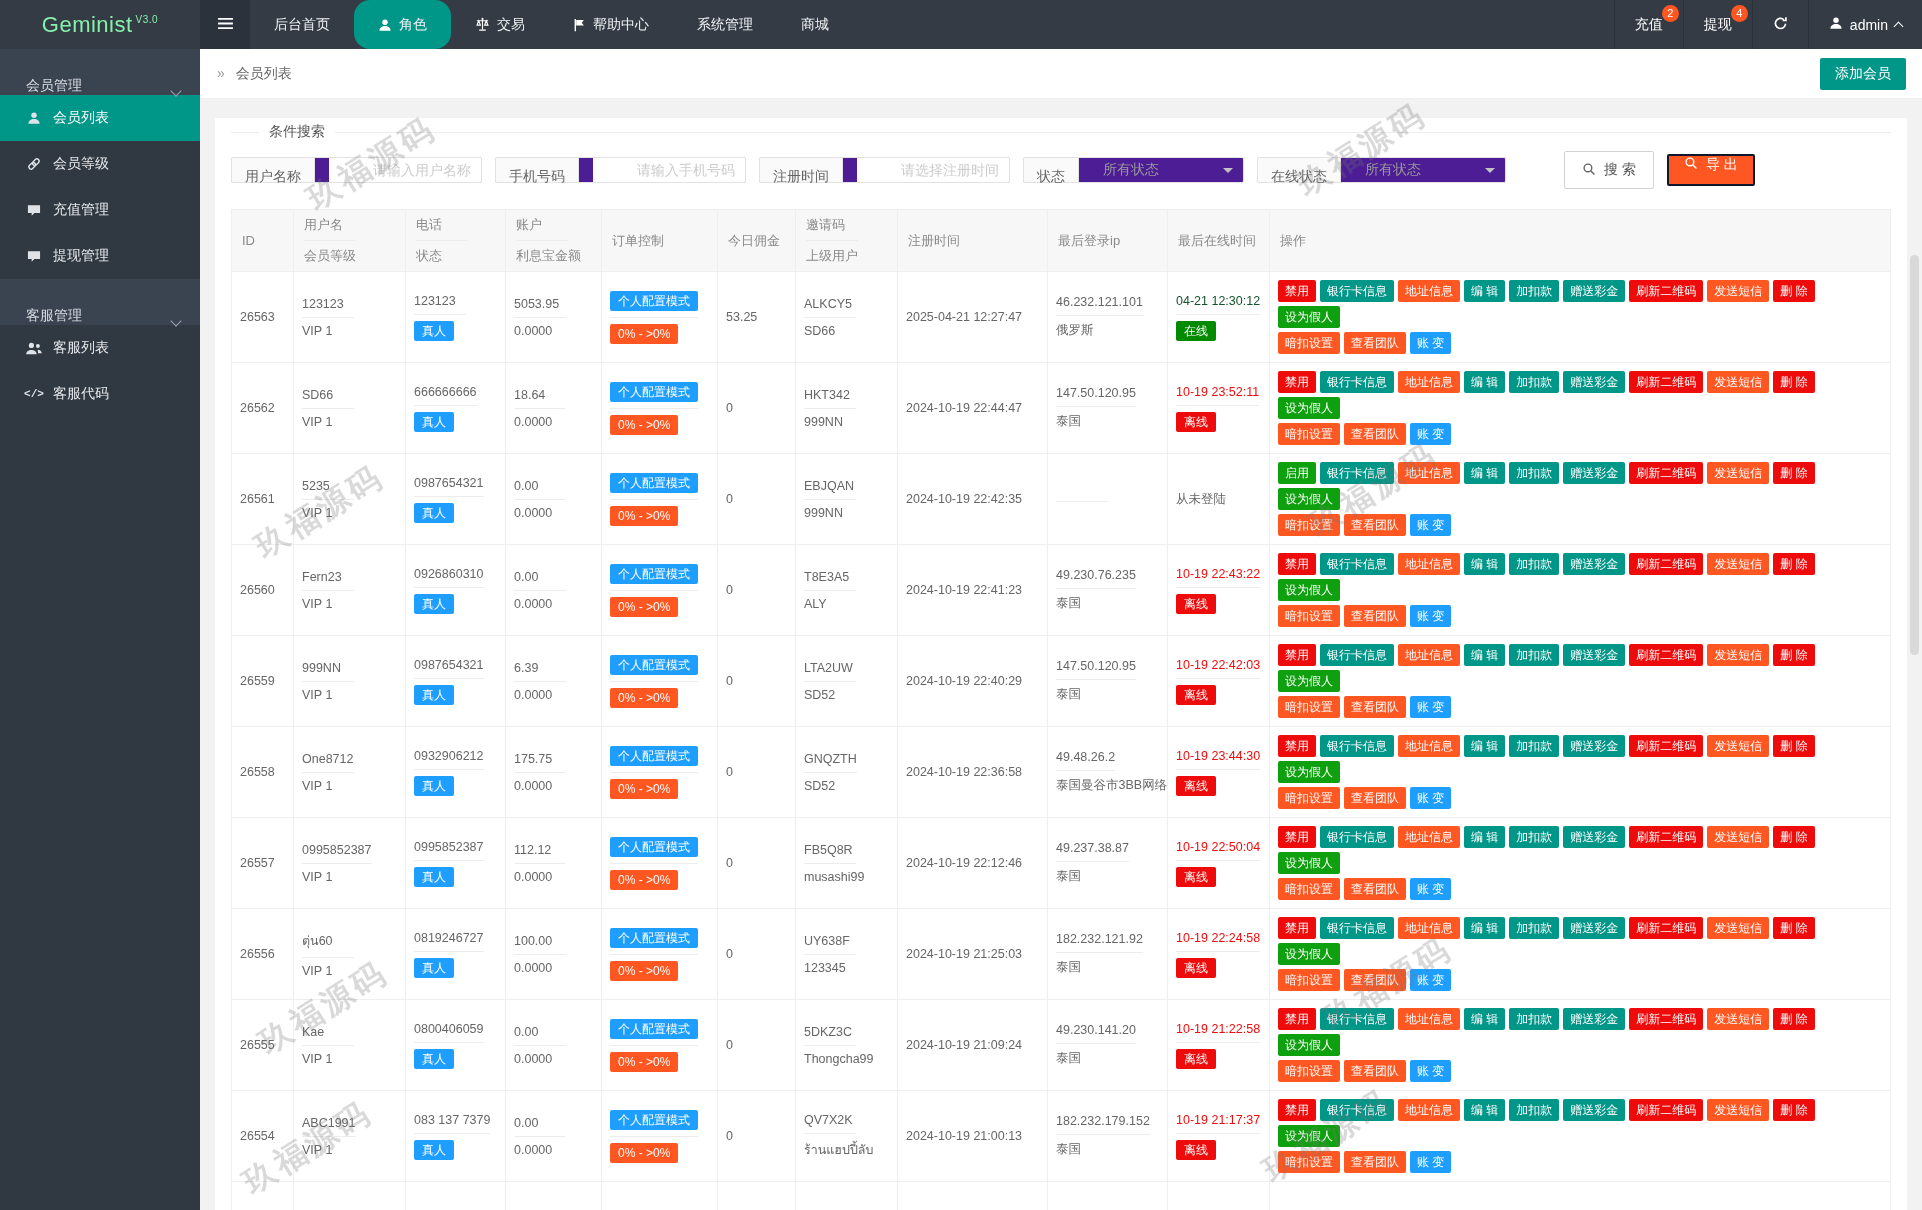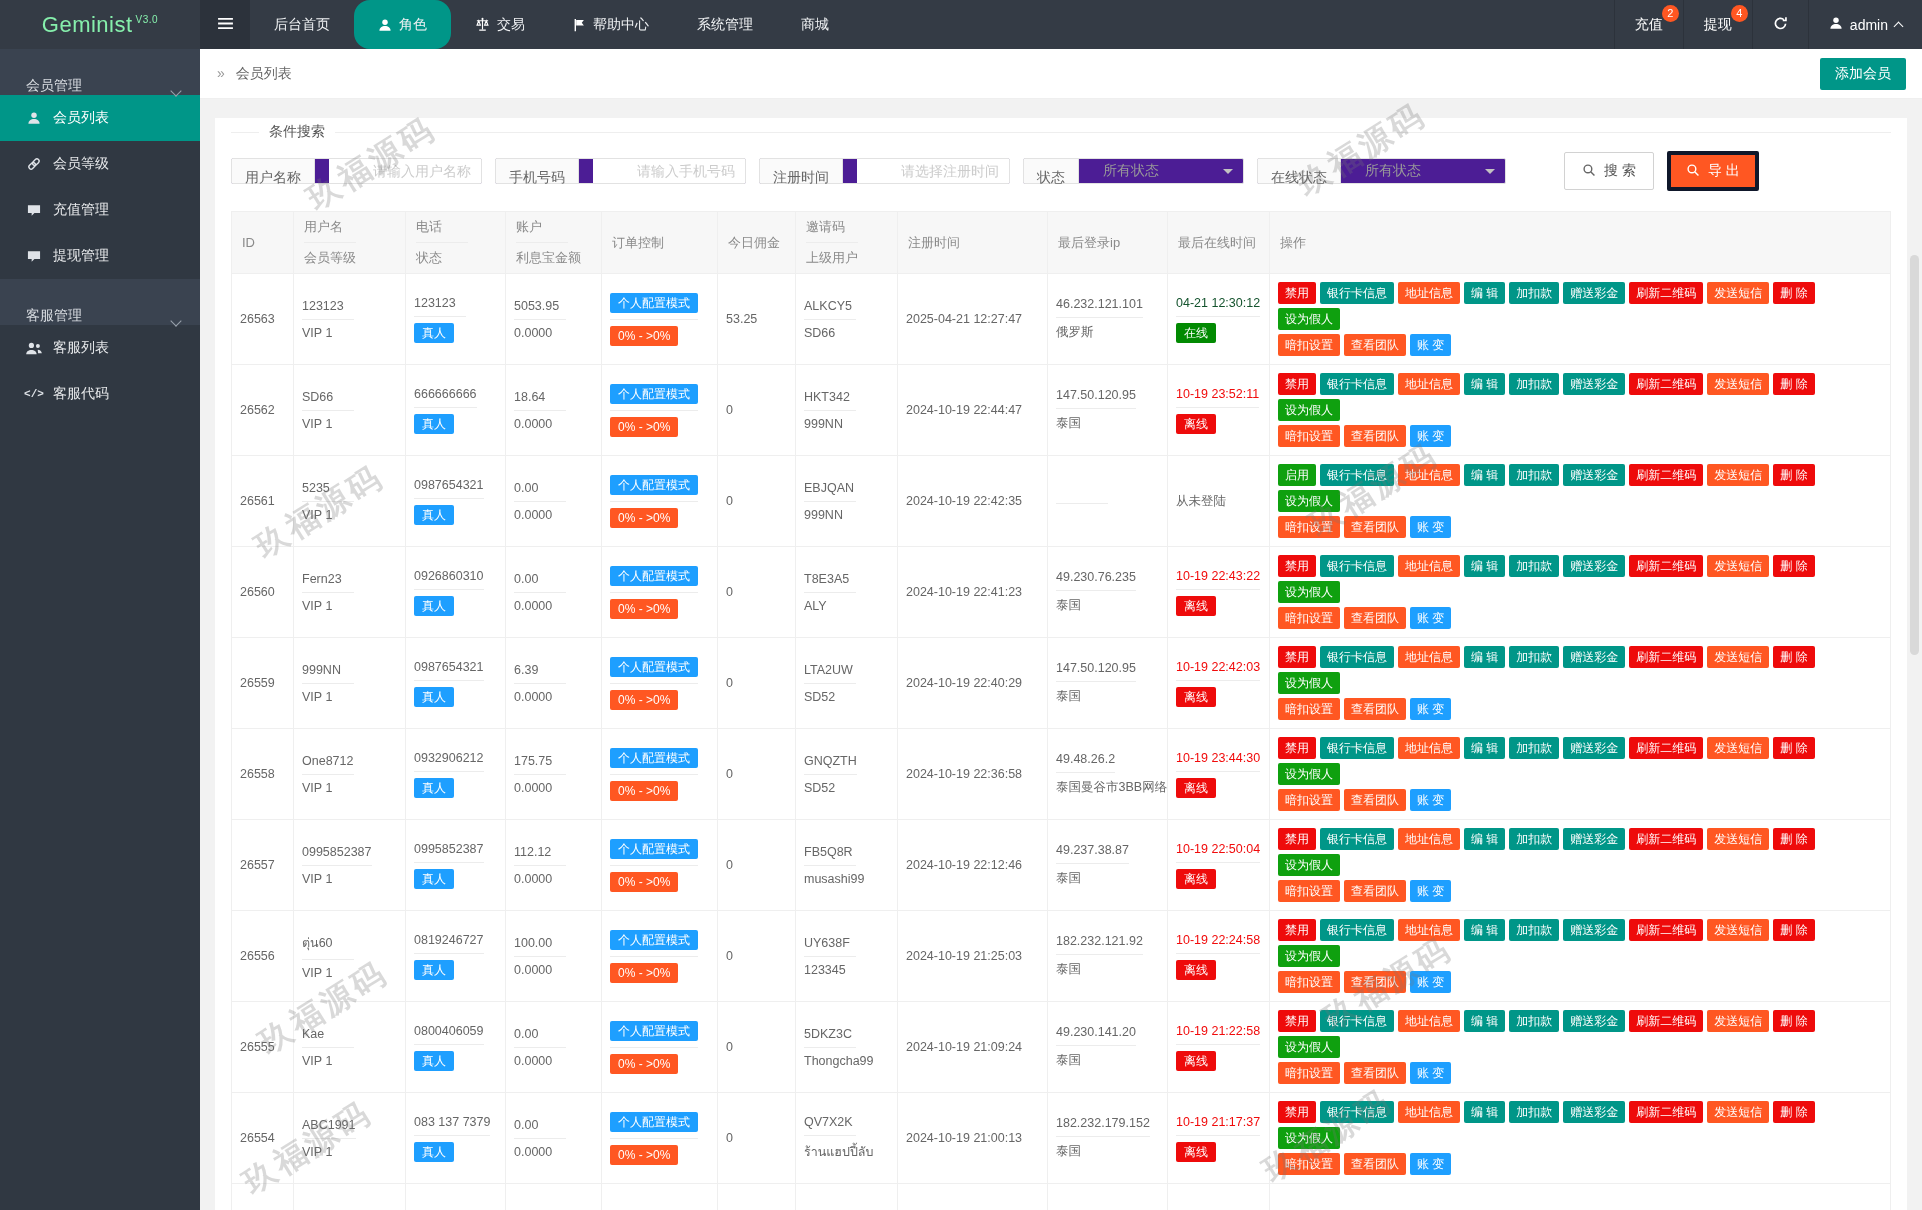--- a/index.html
+++ b/index.html
@@ -44,21 +44,21 @@
   .legend { position:absolute; top:-10px; left:28px; background:#fff; padding:0 10px; font-size:14px; color:#555; }
   .search-row { display:flex; align-items:center; gap:13px; margin:2px 0 20px; }
   .fields-wrap { display:flex; gap:13px; }
   .fgroup { display:flex; height:26px; border:1px solid #e2e2e2; border-radius:2px; background:#4c1d95;gap:14px; }
   .flabel { background:#fafafa; border-right:1px solid #e2e2e2; padding:0 13px; line-height:36px; font-size:14px; color:#666; white-space:nowrap; }
   .finput { border:none; outline:none; padding:0 10px; width:152px; font-size:14px; color:#666;text-align:right; }
   .finput::placeholder { color:#ccc; }
   .fselect { display:flex; align-items:center; justify-content:space-between; width:150px; padding:0 10px; font-size:14px; color:#999; cursor:pointer; }
   .tri { width:0; height:0; border:5px solid transparent; border-top-color:#c2c2c2; margin-top:6px; }
   .btn-search { height:38px; display:flex; align-items:center; gap:8px; padding:0 17px; background:#fff; border:1px solid #d2d2d2; border-radius:2px; font-size:14px; color:#555; cursor:pointer; margin-left:45px; }
-  .btn-export { height:40px; display:flex; align-items:center; gap:8px; padding:0 15px; background:#ff5722; border:4px solid #0f172a; border-radius:2px; font-size:14px; color:#fff; cursor:pointer; }
+  .btn-export { height:32px; display:flex; align-items:flex-start; gap:8px; padding:0 15px; background:#ff5722; border:2px solid #0f172a; border-radius:2px; font-size:14px; color:#fff; cursor:pointer; }
 
   
   table { width:100%; border-collapse:collapse; table-layout:fixed; margin-top:4px; }
   th, td { border:1px solid #efefef; vertical-align:middle; text-align:left; }
   th { background:#f7f7f7; color:#8a8a8a; font-weight:normal; font-size:13px; height:56px; padding:6px 10px; }
   td { font-size:12.5px; color:#666; padding:6px 8px; }
   tbody tr { height:69px; }
   .stack { display:inline-flex; flex-direction:column; align-items:flex-start; max-width:100%; }
   .s-top { padding-bottom:6px; border-bottom:1px solid #ececec; margin-bottom:6px; min-width:52px; white-space:nowrap; }
   .s-bot { white-space:nowrap; }

